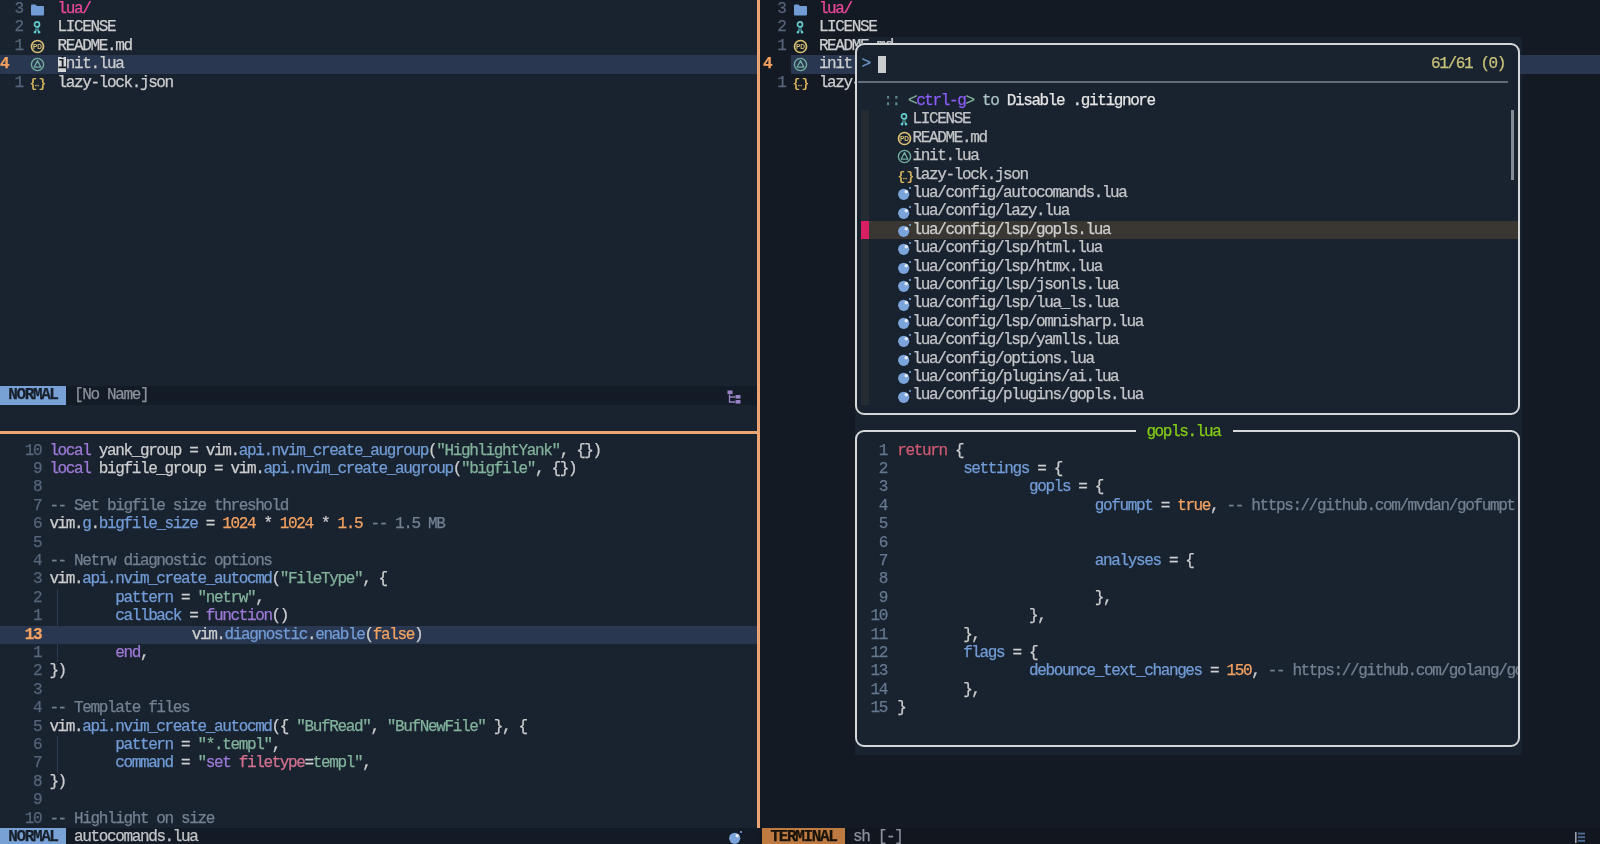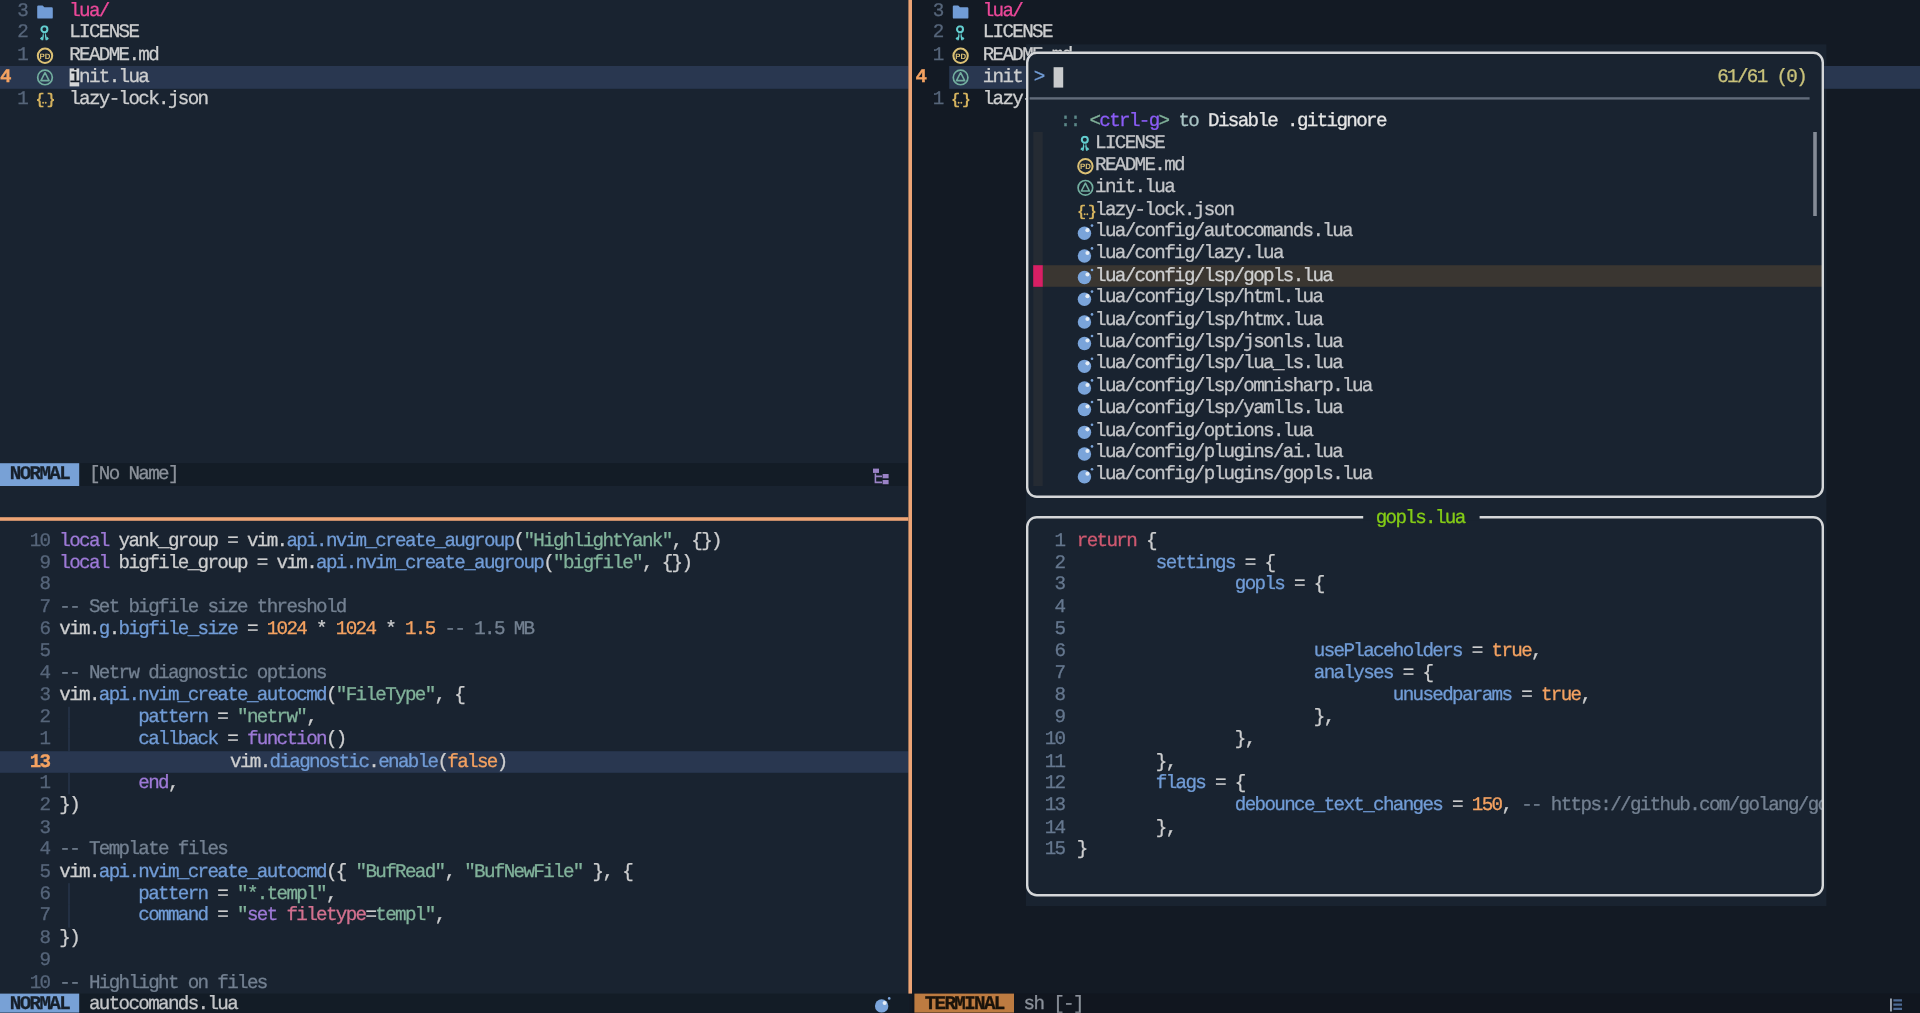--- a/index.html
+++ b/index.html
@@ -103,21 +103,21 @@
 <div class="r " style="left:24.69px;top:717.60px"><span class="n"> 5</span></div>
 <div class="r " style="left:49.39px;top:717.60px">vim.<span class="b">api.nvim_create_autocmd</span>({ <span class="g">"BufRead"</span>, <span class="g">"BufNewFile"</span> }, {</div>
 <div class="r " style="left:24.69px;top:736.00px"><span class="n"> 6</span></div>
 <div class="r " style="left:49.39px;top:736.00px">        <span class="b">pattern</span> = <span class="g">"*.templ"</span>,</div>
 <div class="r " style="left:24.69px;top:754.40px"><span class="n"> 7</span></div>
 <div class="r " style="left:49.39px;top:754.40px">        <span class="b">command</span> = <span class="g">"</span><span class="m">set</span><span class="g"> </span><span class="pk">filetype</span>=<span class="g">templ"</span>,</div>
 <div class="r " style="left:24.69px;top:772.80px"><span class="n"> 8</span></div>
 <div class="r " style="left:49.39px;top:772.80px">})</div>
 <div class="r " style="left:24.69px;top:791.20px"><span class="n"> 9</span></div>
 <div class="r " style="left:24.69px;top:809.60px"><span class="n">10</span></div>
-<div class="r " style="left:49.39px;top:809.60px"><span class="c">-- Highlight on files</span></div>
+<div class="r " style="left:49.39px;top:809.60px"><span class="c">-- Highlight on size</span></div>
 <div class="r " style="left:8.23px;top:828.00px"><span class="bd" style="color:#17202b">NORMAL</span></div>
 <div class="r " style="left:74.08px;top:828.00px"><span class="it">autocomands.lua</span></div>
 <svg class="ab" style="left:728px;top:829.5px" width="15" height="15" viewBox="0 0 15 15">
       <circle cx="6.7" cy="8.3" r="5.6" fill="#7aa4da"></circle>
       <circle cx="9.2" cy="5.8" r="1.7" fill="#e6edf5"></circle>
       <circle cx="13" cy="2" r="1.1" fill="#7aa4da"></circle>
     </svg>
 <div class="r " style="left:777.30px;top:0.00px"><span class="n">3</span></div>
 <div class="r " style="left:777.30px;top:18.40px"><span class="n">2</span></div>
 <div class="r " style="left:777.30px;top:36.80px"><span class="n">1</span></div>
@@ -270,27 +270,26 @@
 </div>
 <div class="ab" style="left:855.0px;top:42.5px;width:664.5px;height:372px;border:2px solid #d5d7d9;border-radius:9px;box-sizing:border-box"></div>
 <div class="ab" style="left:855.0px;top:430.2px;width:664.5px;height:317px;background:#192330;border-radius:9px;overflow:hidden">
 <div class="r " style="left:15.60px;top:11.40px"><span class="nm"> 1</span></div>
 <div class="r " style="left:42.30px;top:11.40px"><span class="rd">return</span> {</div>
 <div class="r " style="left:15.60px;top:29.80px"><span class="nm"> 2</span></div>
 <div class="r " style="left:42.30px;top:29.80px">        <span class="b">settings</span> = {</div>
 <div class="r " style="left:15.60px;top:48.20px"><span class="nm"> 3</span></div>
 <div class="r " style="left:42.30px;top:48.20px">                <span class="b">gopls</span> = {</div>
 <div class="r " style="left:15.60px;top:66.60px"><span class="nm"> 4</span></div>
+<div class="r " style="left:42.30px;top:66.60px">                        <span class="b">gofumpt</span> = <span class="o">true</span>, <span class="c">-- https://github.com/mvdan/gofumpt</span></div>
 <div class="r " style="left:15.60px;top:85.00px"><span class="nm"> 5</span></div>
 <div class="r " style="left:15.60px;top:103.40px"><span class="nm"> 6</span></div>
-<div class="r " style="left:42.30px;top:103.40px">                        <span class="b">usePlaceholders</span> = <span class="o">true</span>,</div>
 <div class="r " style="left:15.60px;top:121.80px"><span class="nm"> 7</span></div>
 <div class="r " style="left:42.30px;top:121.80px">                        <span class="b">analyses</span> = {</div>
 <div class="r " style="left:15.60px;top:140.20px"><span class="nm"> 8</span></div>
-<div class="r " style="left:42.30px;top:140.20px">                                <span class="b">unusedparams</span> = <span class="o">true</span>,</div>
 <div class="r " style="left:15.60px;top:158.60px"><span class="nm"> 9</span></div>
 <div class="r " style="left:42.30px;top:158.60px">                        },</div>
 <div class="r " style="left:15.60px;top:177.00px"><span class="nm">10</span></div>
 <div class="r " style="left:42.30px;top:177.00px">                },</div>
 <div class="r " style="left:15.60px;top:195.40px"><span class="nm">11</span></div>
 <div class="r " style="left:42.30px;top:195.40px">        },</div>
 <div class="r " style="left:15.60px;top:213.80px"><span class="nm">12</span></div>
 <div class="r " style="left:42.30px;top:213.80px">        <span class="b">flags</span> = {</div>
 <div class="r " style="left:15.60px;top:232.20px"><span class="nm">13</span></div>
 <div class="r " style="left:42.30px;top:232.20px">                <span class="b">debounce_text_changes</span> = <span class="o">150</span>, <span class="c">-- https://github.com/golang/gopls/</span></div>

